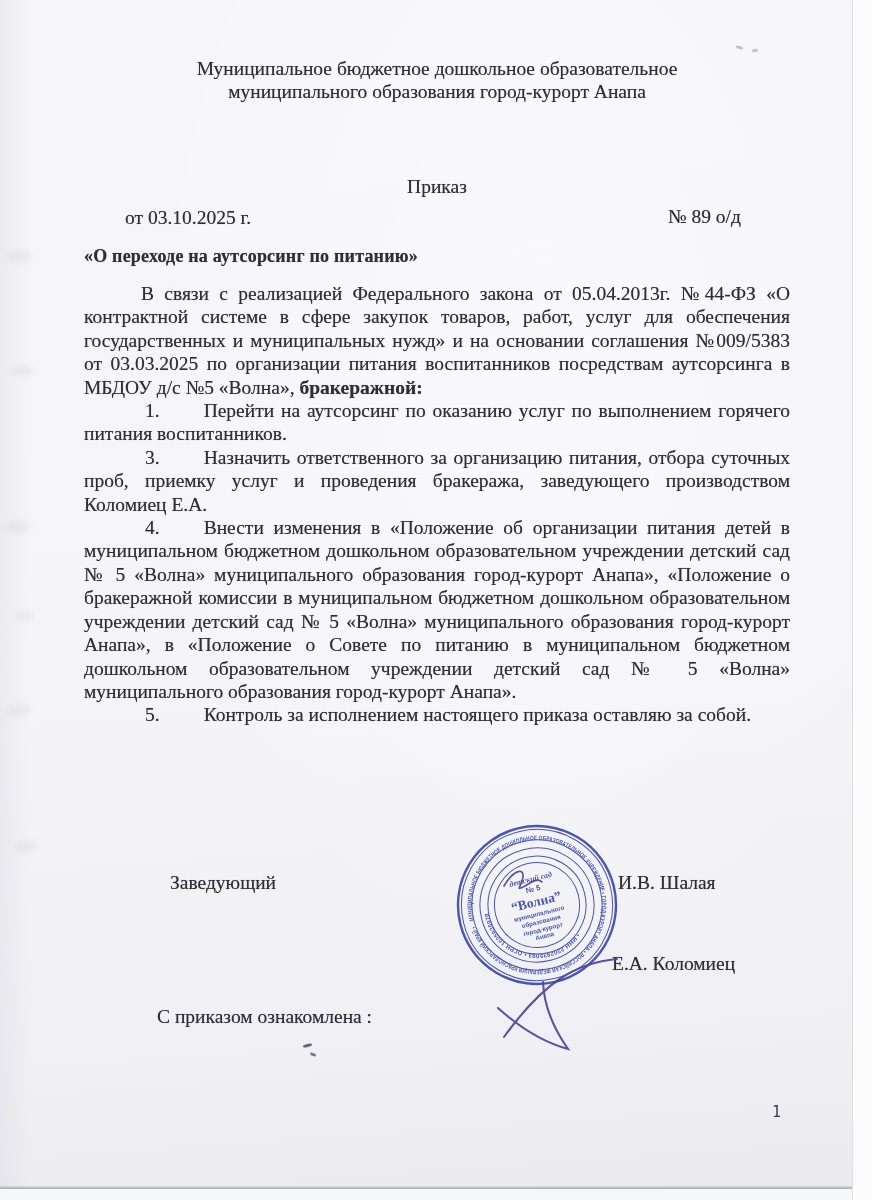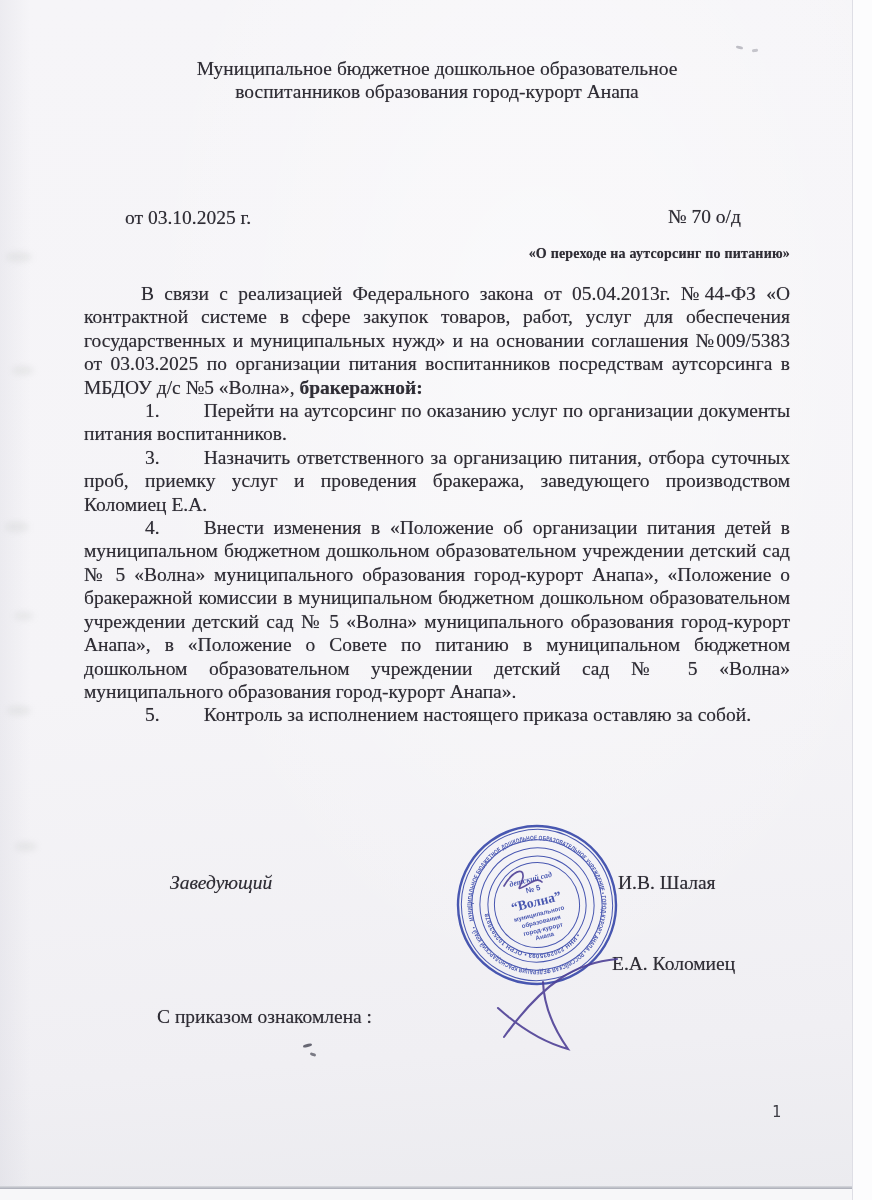--- a/index.html
+++ b/index.html
@@ -13,34 +13,34 @@
     color:#2f2d35;
   }
   .txt{ text-shadow:0 0 .7px rgba(47,45,53,.55); }
   
   .doc-header{position:absolute;left:84px;top:57px;width:706px;text-align:center;
     font-size:19.5px;line-height:23.4px;}
   .order-word{position:absolute;left:84px;top:176px;width:706px;text-align:center;
     font-size:19.5px;}
   .date-line{position:absolute;left:125px;top:207px;font-size:19.5px;}
   .order-no{position:absolute;left:668px;top:206px;font-size:19.5px;}
-  .doc-title{position:absolute;left:84px;top:246px;width:706px;text-align:right;
-    font-size:14px;font-weight:bold;letter-spacing:.2px;}
+  .doc-title{position:absolute;left:84px;top:246px;width:706px;text-align:left;
+    font-size:18px;font-weight:bold;letter-spacing:.2px;}
   
   .body-block{position:absolute;left:84px;top:282px;width:706px;
     font-size:19.5px;line-height:23.4px;text-align:justify;}
   .body-block p{margin:0;}
   p.intro{text-indent:57px;}
   p.item{text-indent:61px;}
   p.item:first-of-type{margin-top:21px;}
   .itab{display:inline-block;width:44px;}
   b{font-weight:bold;}
   
   .sig-row{position:absolute;font-size:19.5px;}
-  .sig-role-1{left:170px;top:872px;font-style:italic;}
+  .sig-role-1{left:170px;top:872px;}
   .sig-name-1{left:618px;top:872px;}
   .sig-role-2{left:157px;top:1006px;}
   .sig-name-2{left:612px;top:953px;}
   
   .stamp-svg{position:absolute;left:437px;top:805px;width:200px;height:200px;
     filter:blur(.3px);opacity:.92;}
   .ink-svg{position:absolute;left:430px;top:818px;width:360px;height:260px;
     filter:blur(.25px);opacity:.9;}
   
   .page-num{position:absolute;left:772px;top:1103px;
@@ -66,30 +66,31 @@
   <div class="smudge" style="left:5px;top:522px;width:24px;height:10px;"></div>
   <div class="smudge" style="left:14px;top:612px;width:20px;height:8px;"></div>
   <div class="smudge" style="left:7px;top:706px;width:24px;height:9px;"></div>
   <div class="smudge" style="left:15px;top:842px;width:22px;height:9px;"></div>
 
   <div class="speck" style="left:736px;top:46px;width:7px;height:3px;background:rgba(105,105,120,.40);transform:rotate(14deg);"></div>
   <div class="speck" style="left:752px;top:49px;width:6px;height:3px;background:rgba(105,105,120,.35);transform:rotate(-8deg);"></div>
 
   <div class="doc-header txt">
     <div>Муниципальное бюджетное дошкольное образовательное</div>
-    <div>воспитанников образования город-курорт Анапа</div>
+    <div>муниципального образования город-курорт Анапа</div>
   </div>
 
+  <div class="order-word txt">Приказ</div>
   <div class="date-line txt">от 03.10.2025 г.</div>
-  <div class="order-no txt">№ 70 о/д</div>
+  <div class="order-no txt">№ 89 о/д</div>
   <div class="doc-title txt">«О переходе на аутсорсинг по питанию»</div>
 
   <div class="body-block txt">
     <p class="intro"><span>В связи с реализацией Федерального закона от 05.04.2013г. №44-ФЗ «О контрактной системе в сфере закупок товаров, работ, услуг для обеспечения государственных и муниципальных нужд» и на основании соглашения №009/5383 от 03.03.2025 по организации питания воспитанников посредствам аутсорсинга в МБДОУ д/с №5 «Волна», </span><b>бракеражной:</b></p>
-    <p class="item"><span>1.</span><span class="itab"></span><span>Перейти на аутсорсинг по оказанию услуг по организации документы питания воспитанников.</span></p>
+    <p class="item"><span>1.</span><span class="itab"></span><span>Перейти на аутсорсинг по оказанию услуг по выполнением горячего питания воспитанников.</span></p>
     <p class="item"><span>3.</span><span class="itab"></span><span>Назначить ответственного за организацию питания, отбора суточных проб, приемку услуг и проведения бракеража, заведующего производством Коломиец Е.А.</span></p>
     <p class="item"><span>4.</span><span class="itab"></span><span>Внести изменения в «Положение об организации питания детей в муниципальном бюджетном дошкольном образовательном учреждении детский сад № 5 «Волна» муниципального образования город-курорт Анапа», «Положение о бракеражной комиссии в муниципальном бюджетном дошкольном образовательном учреждении детский сад № 5 «Волна» муниципального образования город-курорт Анапа», в «Положение о Совете по питанию в  муниципальном бюджетном дошкольном образовательном учреждении детский сад № 5 «Волна» муниципального образования город-курорт Анапа».</span></p>
     <p class="item"><span>5.</span><span class="itab"></span><span>Контроль за исполнением настоящего приказа оставляю за собой.</span></p>
   </div>
 
   <div class="sig-row sig-role-1 txt">Заведующий</div>
   <div class="sig-row sig-name-1 txt">И.В. Шалая</div>
   <div class="sig-row sig-role-2 txt">С приказом ознакомлена :</div>
   <div class="sig-row sig-name-2 txt">Е.А. Коломиец</div>
 

